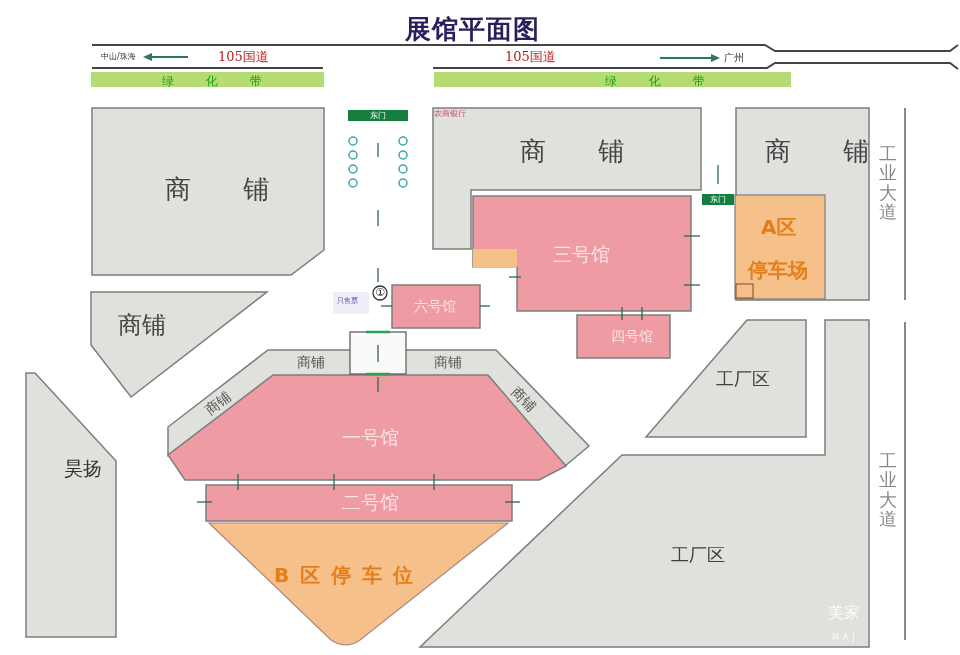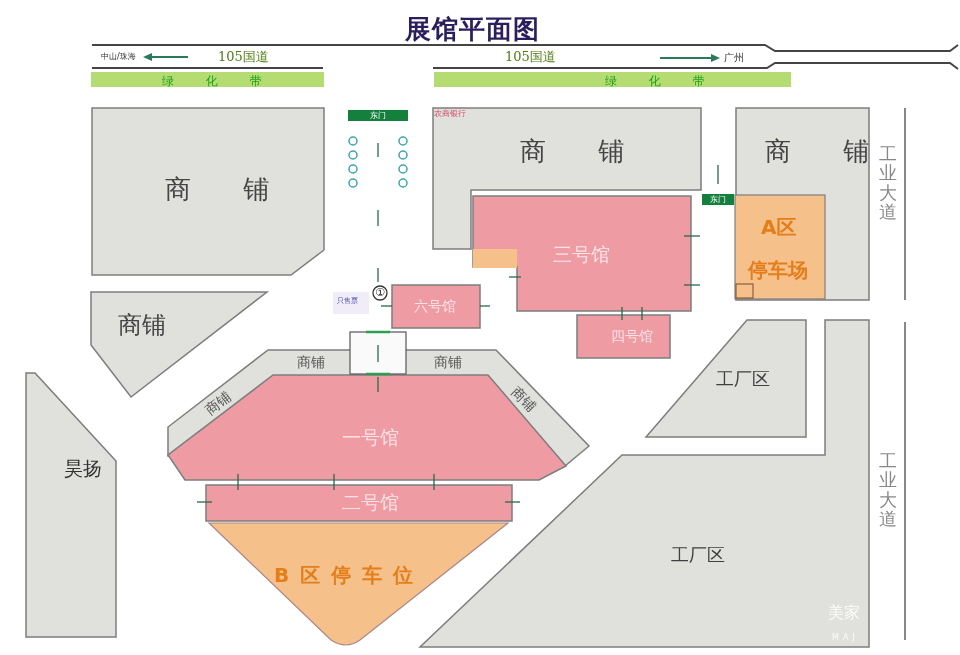--- a/index.html
+++ b/index.html
@@ -1,21 +1,21 @@
 <!DOCTYPE html>
 <html><head>
 <meta charset="utf-8">
 <style>
   html, body { margin: 0; padding: 0; background: #ffffff; }
   body { width: 960px; height: 655px; position: relative; overflow: hidden;
          font-family: "DejaVu Sans", "Liberation Sans", sans-serif; }
   #map { position: absolute; left: 0; top: 0; width: 960px; height: 655px; }
   .lbl { position: absolute; white-space: nowrap; line-height: 1; }
   .title { left: 405px; top: 4px; font-size: 26px; font-weight: bold; color: #2a1f5c; letter-spacing: 1px; margin-top: 12px; }
-  .road-lbl { font-family: "DejaVu Serif", "Liberation Serif", serif; font-size: 13px; color: #4d7c0f; }
+  .road-lbl { font-family: "DejaVu Serif", "Liberation Serif", serif; font-size: 13px; color: #b91c1c; }
   .small-lbl { font-size: 8px; color: #333; }
   .green-lbl { font-size: 12px; color: #1ca11c; letter-spacing: 14px; }
   .shop-big { font-size: 26px; color: #444; letter-spacing: 22px; }
   .shop-mid { font-size: 24px; color: #444; }
   .shop-small { font-size: 14px; color: #555; }
   .hall-lbl { font-size: 19px; color: #fbe3e6; }
   .hall-sm { font-size: 14px; color: #fbe3e6; }
   .park-lbl { font-size: 20px; font-weight: bold; color: #e37e1b; }
   .factory-lbl { font-size: 18px; color: #404040; }
   .vroad { font-size: 18px; color: #888; width: 20px; line-height: 1.08; white-space: normal; text-align: center; }

